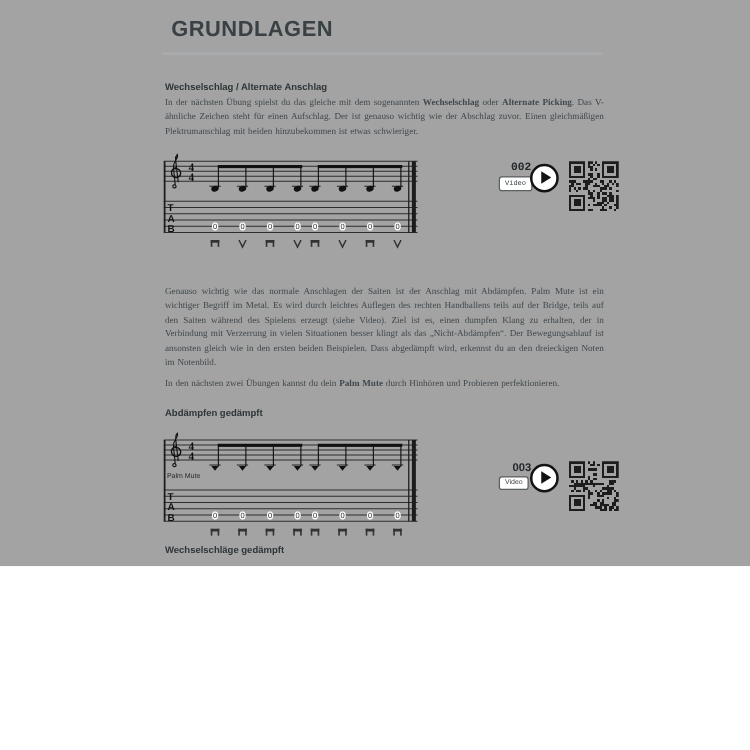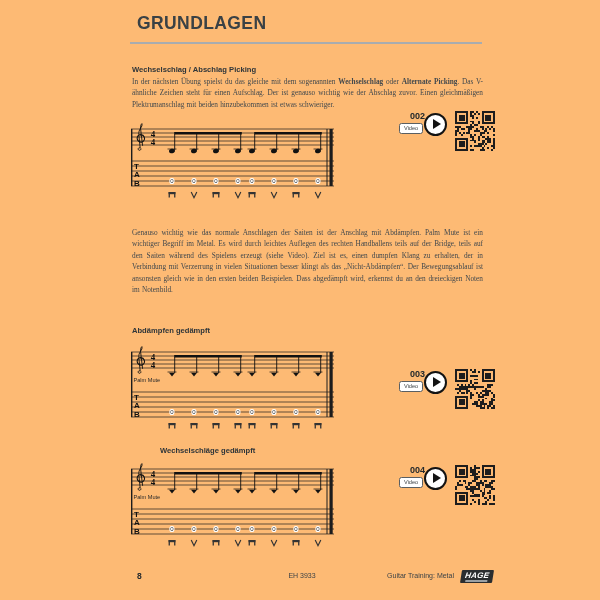--- a/index.html
+++ b/index.html
@@ -1,16 +1,16 @@
 <!DOCTYPE html>
 <html><head>
 <meta charset="utf-8">
 <style>
   html,body{margin:0;padding:0;background:#ffffff;}
-  .page{position:relative;width:600px;height:600px;background:#fdba74;overflow:hidden;
+  .page{position:relative;width:600px;height:453px;background:#a3a3a3;overflow:hidden;
         font-family:"Liberation Sans",sans-serif;color:#41484d;}
   .page-title{position:absolute;left:137px;top:13px;font-size:17.5px;font-weight:600;
         letter-spacing:.4px;color:#3a4145;}
   .title-rule{position:absolute;left:130px;top:42px;width:352px;height:1.5px;background:#a8acaf;}
   .sec-heading{position:absolute;left:132px;font-size:7.6px;font-weight:bold;color:#2e3539;}
   .para{position:absolute;left:132px;width:351px;font-size:7.3px;line-height:11.4px;
         text-align:justify;color:#41484d;word-spacing:.4px;font-family:Liberation Serif, serif;}
   .notation{position:absolute;left:130px;}
   .badge{position:absolute;left:398px;width:98px;height:42px;}
   .badge-num{position:absolute;left:0;top:0;width:27px;text-align:right;font-size:9px;
@@ -34,21 +34,21 @@
   .logo-sub{position:absolute;left:5px;bottom:1px;width:22px;height:1.6px;background:#9aa0a3;}
 </style>
 </head>
 <body>
 
 <div class="page">
 
   <div class="page-title">GRUNDLAGEN</div>
   <div class="title-rule"></div>
 
-  <div class="sec-heading" style="top:65px;">Wechselschlag / Abschlag Picking</div>
+  <div class="sec-heading" style="top:65px;">Wechselschlag / Alternate Anschlag</div>
   <div class="para" style="top:76px;"><span>In der nächsten Übung spielst du das gleiche mit dem sogenannten </span><span style="font-weight: bold;">Wechselschlag</span><span> oder </span><span style="font-weight: bold;">Alternate Picking</span><span>. Das V-ähnliche Zeichen steht für einen Aufschlag. Der ist genauso wichtig wie der Abschlag zuvor. Einen gleichmäßigen Plektrumanschlag mit beiden hinzubekommen ist etwas schwieriger.</span></div>
 
   <div class="notation" style="top:121px;">
     <svg viewBox="0 0 205 82" width="205" height="82">
         <line x1="1" y1="8" x2="204" y2="8" stroke="#1c1c1c" stroke-width="0.7"></line>
         <line x1="1" y1="12" x2="204" y2="12" stroke="#1c1c1c" stroke-width="0.7"></line>
         <line x1="1" y1="16" x2="204" y2="16" stroke="#1c1c1c" stroke-width="0.7"></line>
         <line x1="1" y1="20" x2="204" y2="20" stroke="#1c1c1c" stroke-width="0.7"></line>
         <line x1="1" y1="24" x2="204" y2="24" stroke="#1c1c1c" stroke-width="0.7"></line>
         <line x1="1" y1="40" x2="204" y2="40" stroke="#1c1c1c" stroke-width="0.7"></line>
@@ -113,21 +113,21 @@
         <rect x="162.6" y="71" width="1.3" height="5.5" fill="#333"></rect>
         <rect x="168.1" y="71" width="1.3" height="5.5" fill="#333"></rect>
         <line x1="190.7" y1="13" x2="190.7" y2="29" stroke="#111" stroke-width="0.9"></line>
         <line x1="183.5" y1="28" x2="192.5" y2="28" stroke="#111" stroke-width="0.7"></line>
         <ellipse cx="188" cy="30" rx="3" ry="2.2" fill="#111" transform="rotate(-14 188 30)"></ellipse>
         <text x="188" y="62.2" font-size="6" text-anchor="middle" fill="#2a2a2a" paint-order="stroke" stroke="#fff" stroke-width="2.2">0</text>
         <path d="M185.2,71 L188,76.7 L190.8,71" fill="none" stroke="#333" stroke-width="1.2"></path>
       </svg>
   </div>
 
-  <div class="badge" style="top:111px;">
+  <div class="badge" style="top:129px;font-family:Liberation Mono, monospace;">
     <div class="badge-num">002</div>
     <div class="badge-pill">Video</div>
     <div class="badge-play">
         <div class="tri"></div>
       </div>
     <div class="badge-qr"><svg viewBox="0 0 21 21" width="40" height="40" shape-rendering="crispEdges">
           <rect x="0" y="0" width="1" height="1" fill="#1d1d1d"></rect>
           <rect x="1" y="0" width="1" height="1" fill="#1d1d1d"></rect>
           <rect x="2" y="0" width="1" height="1" fill="#1d1d1d"></rect>
           <rect x="3" y="0" width="1" height="1" fill="#1d1d1d"></rect>
@@ -335,20 +335,21 @@
           <rect x="8" y="20" width="1" height="1" fill="#1d1d1d"></rect>
           <rect x="9" y="20" width="1" height="1" fill="#1d1d1d"></rect>
           <rect x="13" y="20" width="1" height="1" fill="#1d1d1d"></rect>
           <rect x="14" y="20" width="1" height="1" fill="#1d1d1d"></rect>
           <rect x="15" y="20" width="1" height="1" fill="#1d1d1d"></rect>
           <rect x="19" y="20" width="1" height="1" fill="#1d1d1d"></rect>
         </svg></div>
   </div>
 
   <div class="para" style="top:227px;"><span>Genauso wichtig wie das normale Anschlagen der Saiten ist der Anschlag mit Abdämpfen. Palm Mute ist ein wichtiger Begriff im Metal. Es wird durch leichtes Auflegen des rechten Handballens teils auf der Bridge, teils auf den Saiten während des Spielens erzeugt (siehe Video). Ziel ist es, einen dumpfen Klang zu erhalten, der in Verbindung mit Verzerrung in vielen Situationen besser klingt als das „Nicht-Abdämpfen“. Der Bewegungsablauf ist ansonsten gleich wie in den ersten beiden Beispielen. Dass abgedämpft wird, erkennst du an den dreieckigen Noten im Notenbild.</span></div>
+  <div class="para" style="top:301px;"><span>In den nächsten zwei Übungen kannst du dein </span><span style="font-weight: bold;">Palm Mute</span><span> durch Hinhören und Probieren perfektionieren.</span></div>
 
   <div class="sec-heading" style="top:326px;">Abdämpfen gedämpft</div>
   <div class="notation" style="top:344px;">
     <svg viewBox="0 0 205 90" width="205" height="90">
         <line x1="1" y1="8" x2="204" y2="8" stroke="#1c1c1c" stroke-width="0.7"></line>
         <line x1="1" y1="12" x2="204" y2="12" stroke="#1c1c1c" stroke-width="0.7"></line>
         <line x1="1" y1="16" x2="204" y2="16" stroke="#1c1c1c" stroke-width="0.7"></line>
         <line x1="1" y1="20" x2="204" y2="20" stroke="#1c1c1c" stroke-width="0.7"></line>
         <line x1="1" y1="24" x2="204" y2="24" stroke="#1c1c1c" stroke-width="0.7"></line>
         <line x1="1" y1="48" x2="204" y2="48" stroke="#1c1c1c" stroke-width="0.7"></line>
@@ -643,21 +644,21 @@
           <rect x="20" y="19" width="1" height="1" fill="#1d1d1d"></rect>
           <rect x="13" y="20" width="1" height="1" fill="#1d1d1d"></rect>
           <rect x="14" y="20" width="1" height="1" fill="#1d1d1d"></rect>
           <rect x="15" y="20" width="1" height="1" fill="#1d1d1d"></rect>
           <rect x="17" y="20" width="1" height="1" fill="#1d1d1d"></rect>
           <rect x="19" y="20" width="1" height="1" fill="#1d1d1d"></rect>
           <rect x="20" y="20" width="1" height="1" fill="#1d1d1d"></rect>
         </svg></div>
   </div>
 
-  <div class="sec-heading" style="top:446px;margin-left:28px;">Wechselschläge gedämpft</div>
+  <div class="sec-heading" style="top:435px;">Wechselschläge gedämpft</div>
   <div class="notation" style="top:461px;">
     <svg viewBox="0 0 205 90" width="205" height="90">
         <line x1="1" y1="8" x2="204" y2="8" stroke="#1c1c1c" stroke-width="0.7"></line>
         <line x1="1" y1="12" x2="204" y2="12" stroke="#1c1c1c" stroke-width="0.7"></line>
         <line x1="1" y1="16" x2="204" y2="16" stroke="#1c1c1c" stroke-width="0.7"></line>
         <line x1="1" y1="20" x2="204" y2="20" stroke="#1c1c1c" stroke-width="0.7"></line>
         <line x1="1" y1="24" x2="204" y2="24" stroke="#1c1c1c" stroke-width="0.7"></line>
         <line x1="1" y1="48" x2="204" y2="48" stroke="#1c1c1c" stroke-width="0.7"></line>
         <line x1="1" y1="53" x2="204" y2="53" stroke="#1c1c1c" stroke-width="0.7"></line>
         <line x1="1" y1="58" x2="204" y2="58" stroke="#1c1c1c" stroke-width="0.7"></line>

